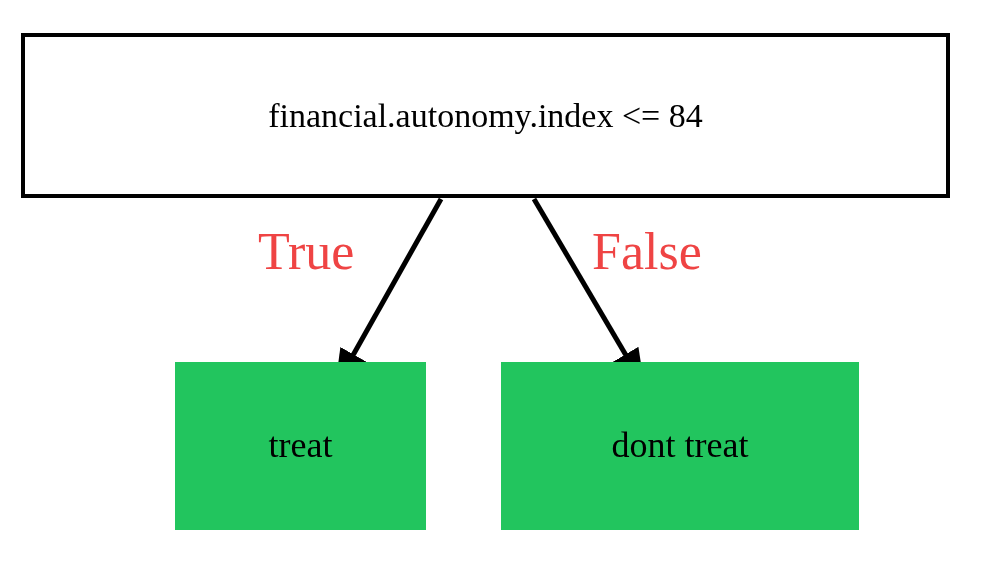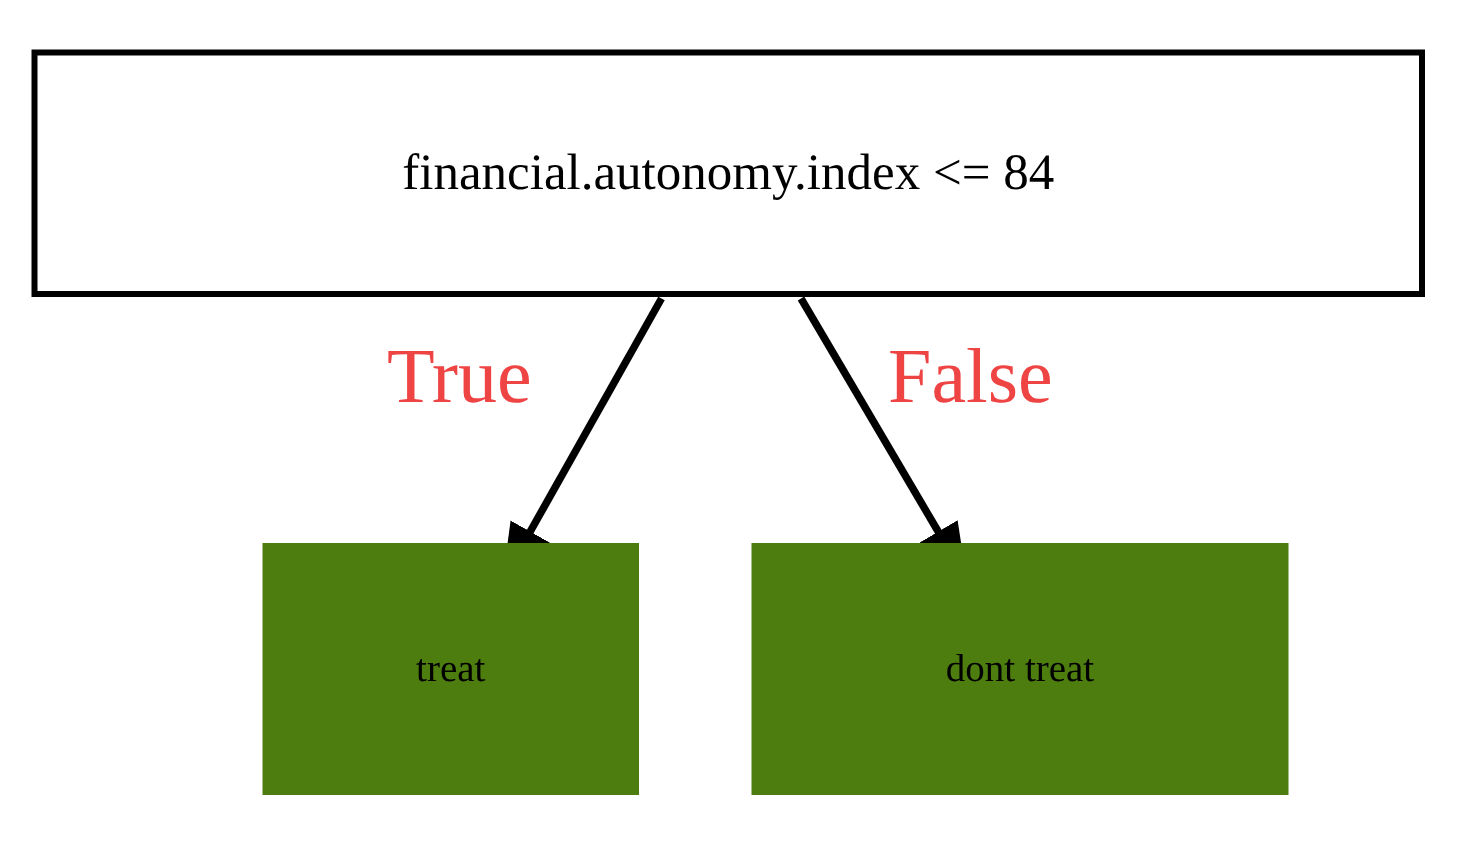--- a/index.html
+++ b/index.html
@@ -38,23 +38,23 @@
   .node-root {
     left: 21px;
     top: 33px;
     width: 929px;
     height: 165px;
     background: #ffffff;
     border: 4px solid #000000;
     font-size: 34px;
   }
   .node-leaf {
-    background: #4d7c0f;
+    background: #22c55e;
     border: 0;
-    font-size: 26px;
+    font-size: 36px;
   }
   .node-leaf-left {
     left: 175px;
     top: 362px;
     width: 251px;
     height: 168px;
   }
   .node-leaf-right {
     left: 501px;
     top: 362px;

